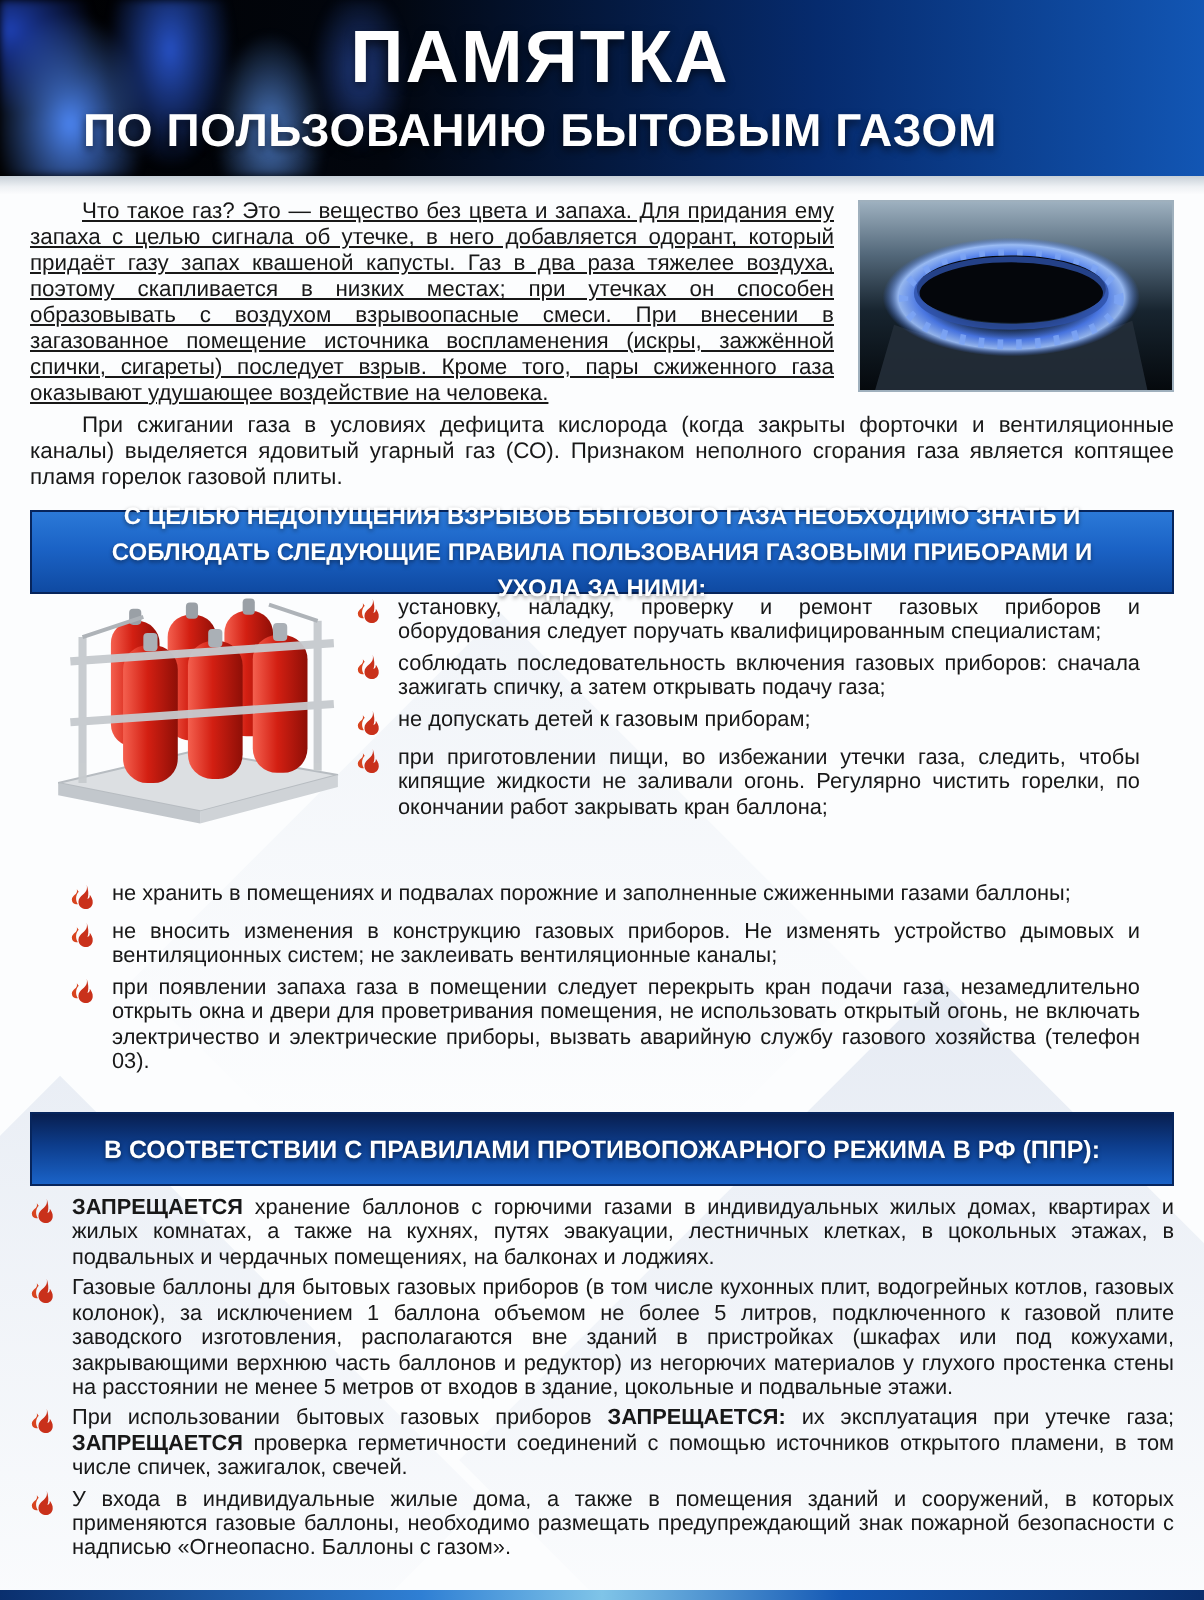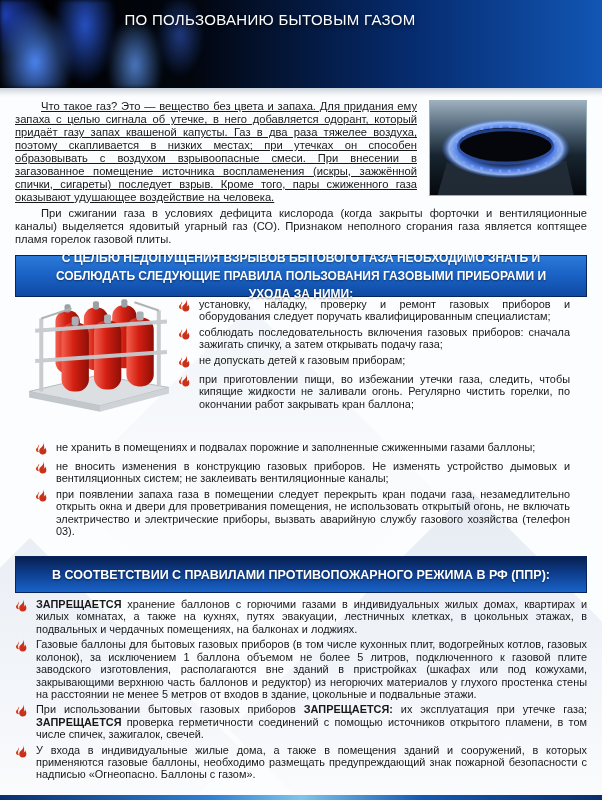--- a/index.html
+++ b/index.html
@@ -23,21 +23,21 @@
   .hdr-flames{position:absolute;left:0;top:0;width:230px;height:88px;filter:blur(2px);
        background:
         radial-gradient(55px 80px at 35px 62px,rgba(80,140,255,.95),rgba(0,0,0,0) 70%),
         radial-gradient(45px 85px at 85px 25px,rgba(45,95,230,.85),rgba(0,0,0,0) 70%),
         radial-gradient(40px 70px at 135px 65px,rgba(100,160,255,.75),rgba(0,0,0,0) 70%),
         radial-gradient(60px 60px at 5px 15px,rgba(35,75,210,.85),rgba(0,0,0,0) 70%),
         radial-gradient(35px 60px at 180px 35px,rgba(60,110,240,.5),rgba(0,0,0,0) 70%);}
   .hdr-titles{position:absolute;left:35px;top:9px;width:470px;text-align:center;color:#fff;}
   .hdr-titles h1{margin:0;font-size:37px;line-height:1.1;font-weight:bold;letter-spacing:1px;
        text-shadow:0 2px 5px rgba(0,0,0,.6);}
-  .hdr-titles h2{margin:2px 0 0 0;font-size:15px;font-weight:normal;letter-spacing:.3px;
+  .hdr-titles h2{margin:2px 0 0 0;font-size:23px;font-weight:bold;letter-spacing:.3px;
        text-shadow:0 2px 4px rgba(0,0,0,.6);}
   .strip{position:absolute;left:0;top:88px;width:602px;height:9px;z-index:2;
        background:linear-gradient(180deg,#c7d0d8 0%,#eef1f4 60%,#fbfcfd 100%);}
   
   .intro{position:absolute;left:15px;right:15px;top:100px;z-index:1;font-size:11.2px;line-height:1.16;}
   .intro-row{display:flex;gap:12px;text-decoration:underline;}
   .intro p{margin:0;text-align:justify;text-indent:26px;}
   .burner-photo{flex:0 0 158px;height:96px;border:1px solid #9fb0bd;box-sizing:border-box;}
   .burner-photo svg{display:block;width:100%;height:100%;}
   .p2{margin-top:3px !important;}
@@ -75,20 +75,21 @@
 
 <div class="page">
 
   <div class="wm wm1"></div>
   <div class="wm wm2"></div>
   <div class="wm wm3"></div>
 
   <header class="hdr">
     <div class="hdr-flames"></div>
     <div class="hdr-titles">
+      <h1>ПАМЯТКА</h1>
       <h2>ПО ПОЛЬЗОВАНИЮ БЫТОВЫМ ГАЗОМ</h2>
     </div>
   </header>
   <div class="strip"></div>
 
   <section class="intro">
     <div class="intro-row">
       <p>Что такое газ? Это — вещество без цвета и запаха. Для придания ему запаха с целью сигнала об утечке, в него добавляется одорант, который придаёт газу запах квашеной капусты. Газ в два раза тяжелее воздуха, поэтому скапливается в низких местах; при утечках он способен образовывать с воздухом взрывоопасные смеси. При внесении в загазованное помещение источника воспламенения (искры, зажжённой спички, сигареты) последует взрыв. Кроме того, пары сжиженного газа оказывают удушающее воздействие на человека.</p>
       <div class="burner-photo">
         <svg viewBox="0 0 165 95" preserveAspectRatio="none">

